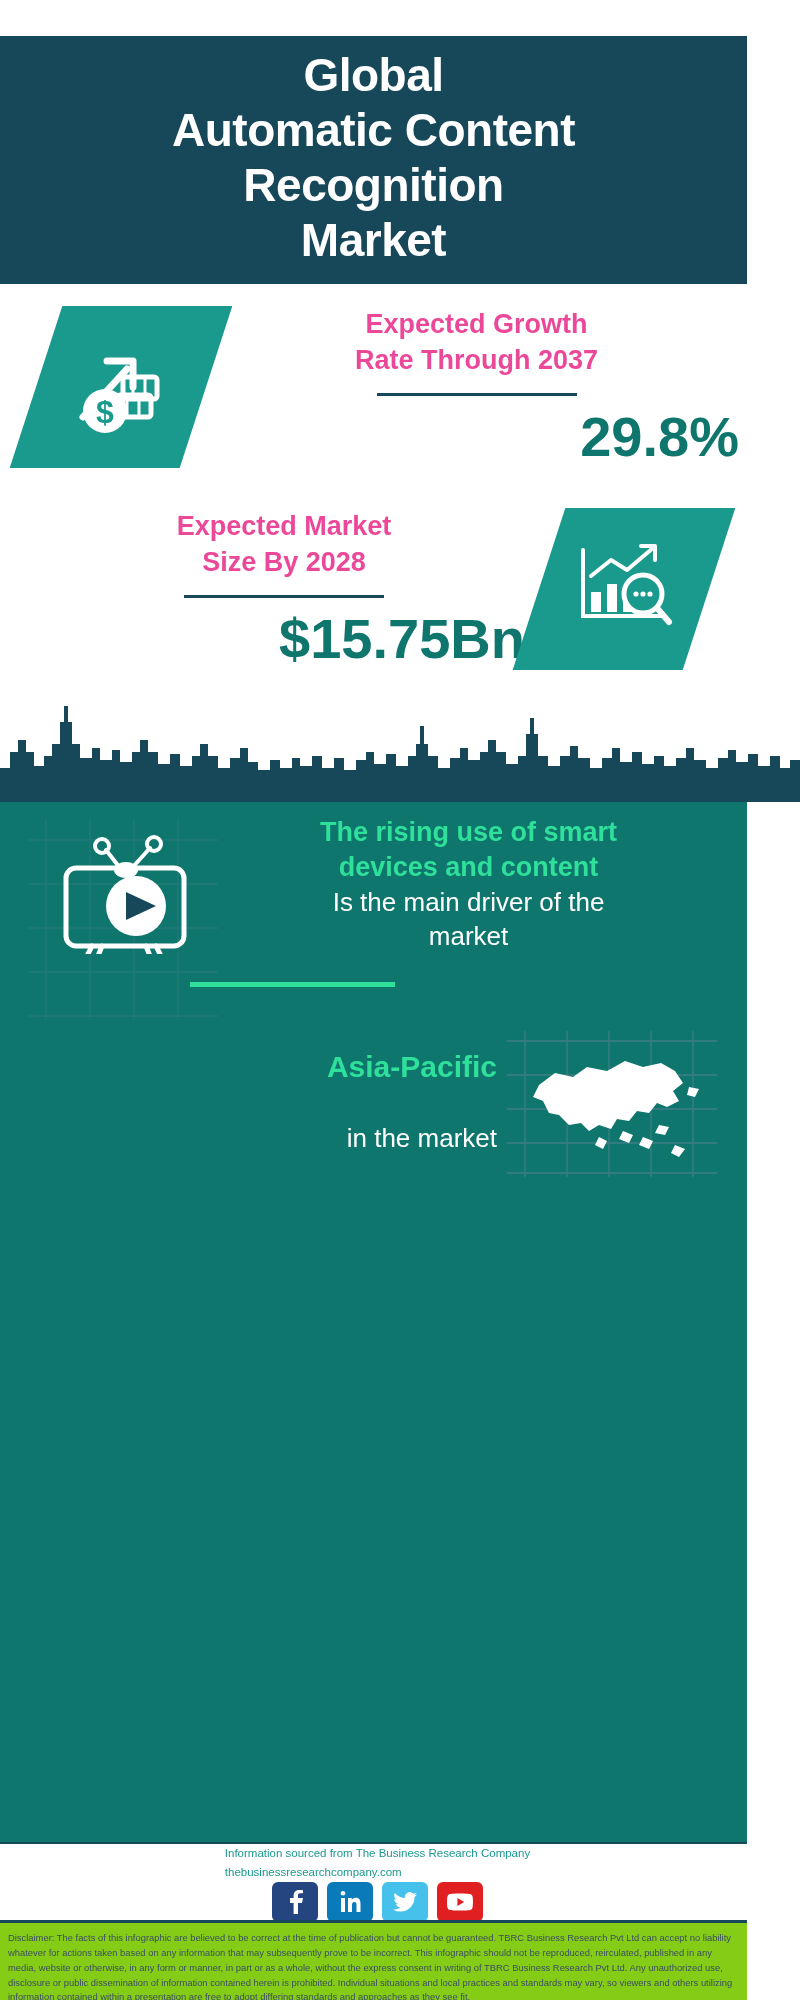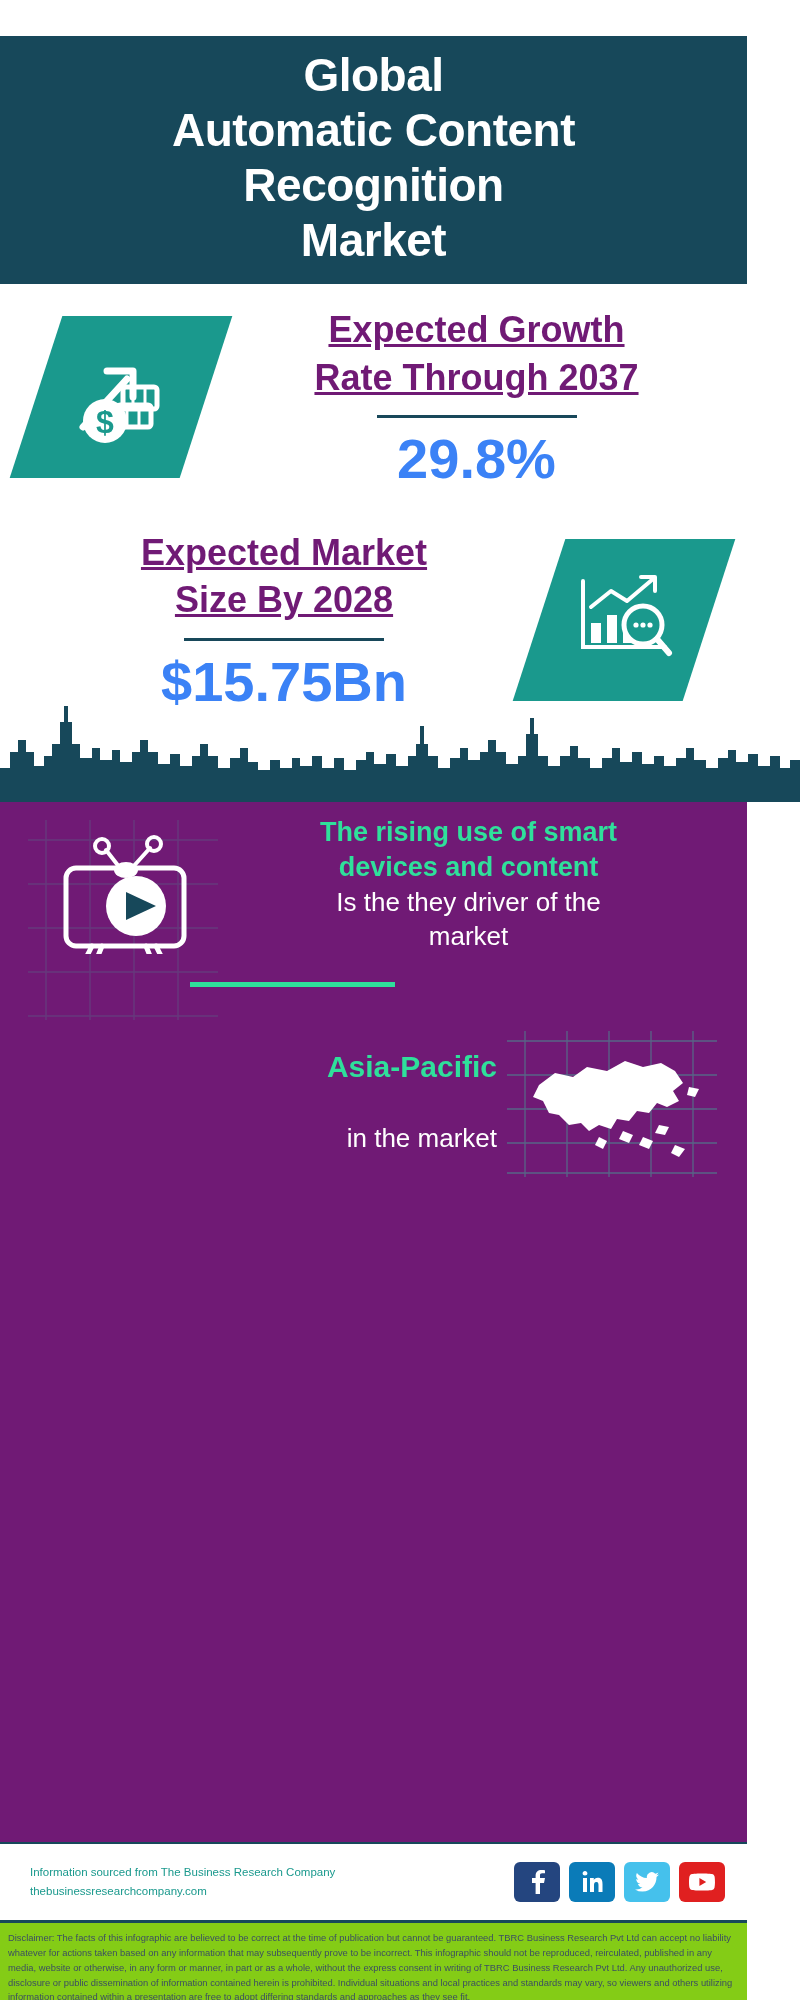--- a/index.html
+++ b/index.html
@@ -53,53 +53,53 @@
     align-items: center;
     justify-content: center;
     position: relative;
   }
   .para > .glyph { transform: skewX(18deg); display: block; }
   .para-left { margin-left: 36px; }
   .para-right { margin-left: 6px; }
 
   .stat-text { flex: 1 1 auto; text-align: center; padding: 0 8px; }
   .stat-title {
-    color: #701a75;
-    font-size: 36px;
+    color: #ec4899;
+    font-size: 27px;
     font-weight: bold;
     line-height: 1.32;
-    text-decoration: underline;
   }
   .rule {
     width: 200px;
     height: 3px;
     background: #18485a;
     margin: 14px auto 12px;
   }
   .stat-value {
-    color: #3b82f6;
+    color: #0f766e;
     font-size: 56px;
     font-weight: bold;
     line-height: 1.05;
+    text-align: right;
   }
 
   
   .skyline-wrap { position: relative; height: 0; }
   .skyline {
     position: absolute;
     left: 0;
     top: -120px;
     width: 800px;
     height: 120px;
     display: block;
   }
 
   
   .dark {
-    background: #701a75;
+    background: #0f766e;
     flex: 1 1 auto;
     position: relative;
     padding-top: 18px;
   }
   .grid-bg {
     position: absolute;
     opacity: 0.30;
     pointer-events: none;
   }
 
@@ -145,20 +145,21 @@
   .region-icon { flex: 0 0 auto; width: 230px; display:flex; align-items:center; justify-content:center; position: relative;}
 
   
   .source-bar {
     background: #ffffff;
     height: 78px;
     display: flex;
     align-items: center;
     padding: 0 22px 0 30px;
     border-top: 2px solid #17485a;
+    flex-direction: column;
   }
   .source-text { flex: 1 1 auto; }
   .source-text div {
     color: #1a998d;
     font-size: 11.5px;
     line-height: 1.65;
   }
   .socials { flex: 0 0 auto; display: flex; gap: 9px; align-items: center; }
   .social {
     width: 46px;
@@ -319,21 +320,21 @@
           <circle cx="92" cy="92" r="30" fill="#ffffff"></circle>
           <path d="M82 78 L112 92 L82 106 Z" fill="#17485a"></path>
         </svg>
       </div>
       <div class="driver-text">
         <div class="accent-text">
           <span>The rising use of smart</span><br>
           <span>devices and content</span><br>
         </div>
         <div class="white-text">
-          <span>Is the they driver of the</span><br>
+          <span>Is the main driver of the</span><br>
           <span>market</span>
         </div>
       </div>
     </div>
 
     <div class="green-rule"></div>
 
     <div class="region-row">
       <div class="region-text">
         <div class="region-name">Asia-Pacific</div>

